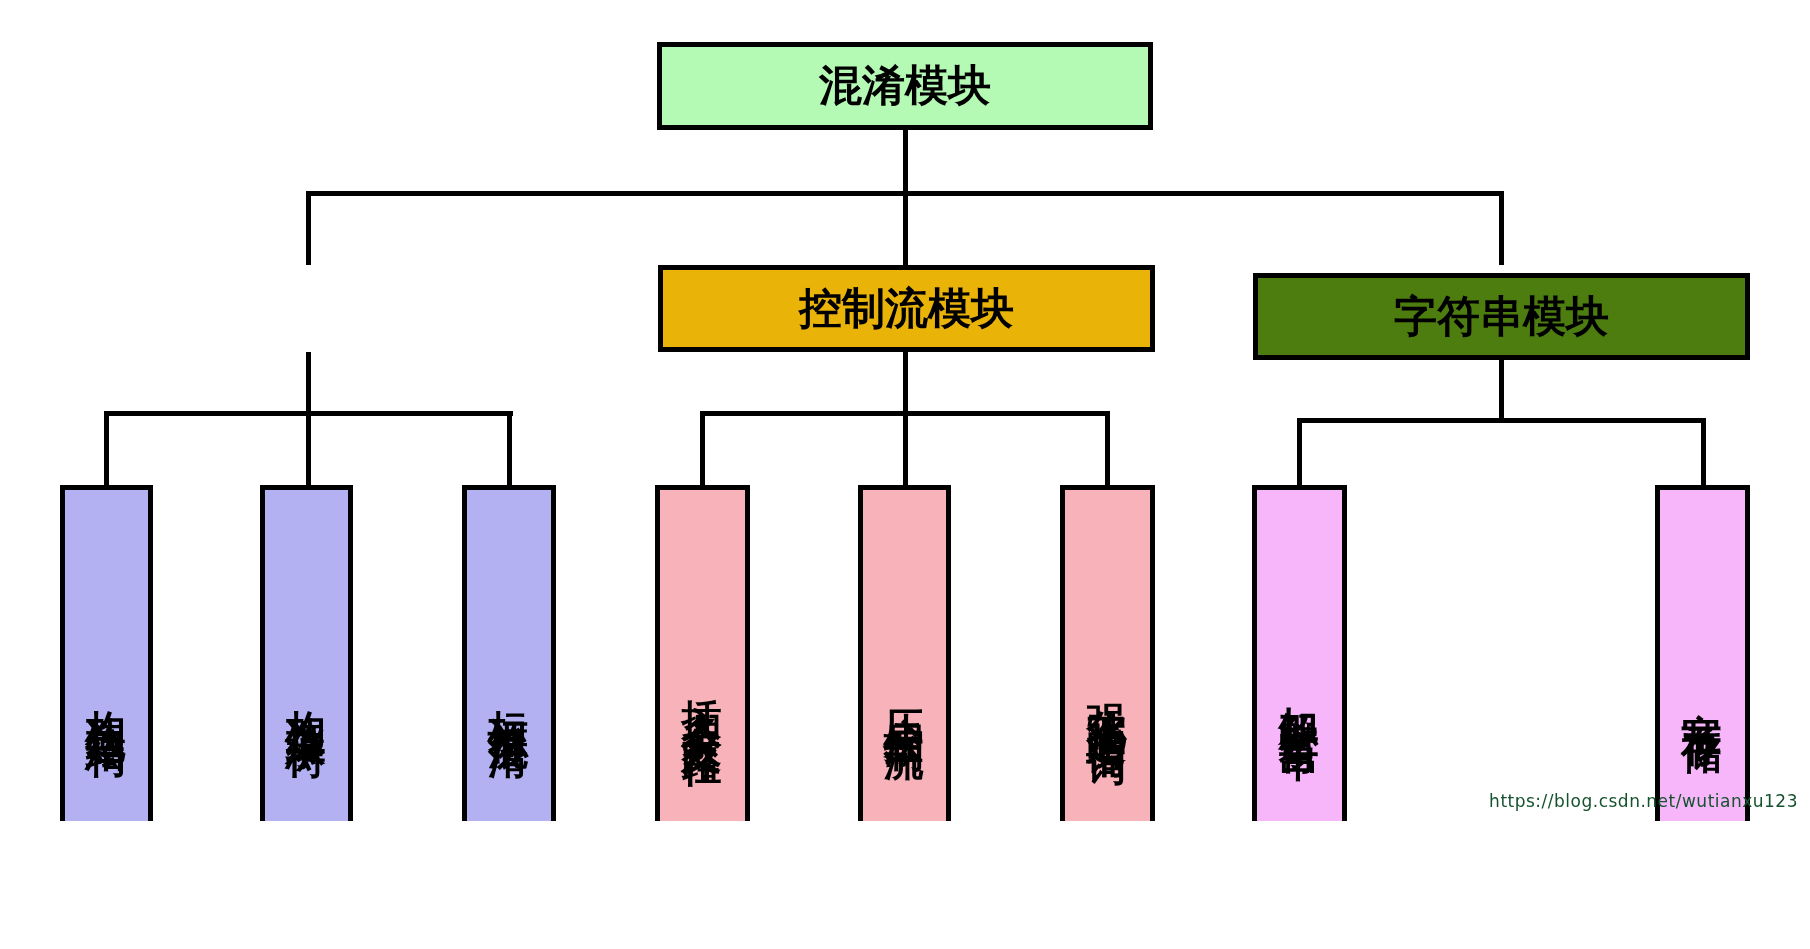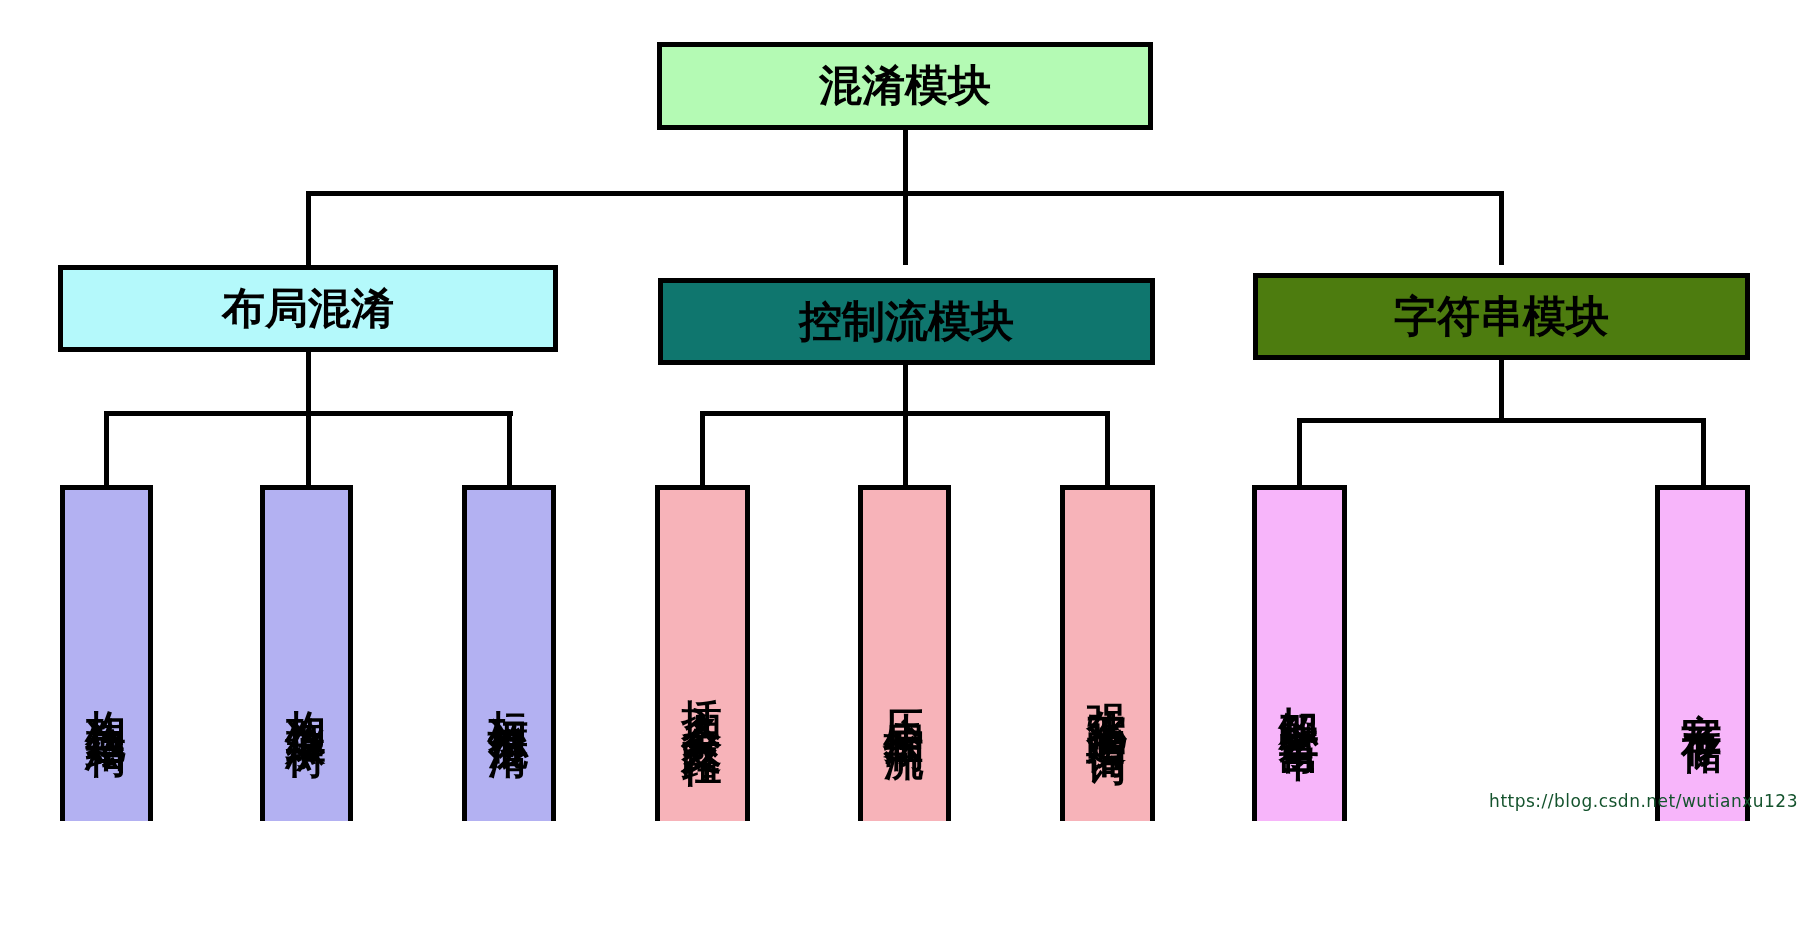--- a/index.html
+++ b/index.html
@@ -73,25 +73,22 @@
 
   <div class="line" style="left:1499px;top:352px;width:5px;height:71px"></div>
   <div class="line" style="left:1297px;top:418px;width:409px;height:5px"></div>
   <div class="line" style="left:1297px;top:418px;width:5px;height:67px"></div>
   <div class="line" style="left:1701px;top:418px;width:5px;height:67px"></div>
 
   <div class="box" style="left: 657px; top: 42px; width: 496px; height: 88px; background-color: rgb(180, 250, 180);">
     <span class="hlabel">混淆模块</span>
   </div>
 
-  <div class="box" style="left: 58px; top: 265px; width: 500px; height: 87px; background-color: rgb(180, 249, 251);">
-    <span class="hlabel">布局混淆</span>
-  </div>
 
-  <div class="box" style="left: 658px; top: 265px; width: 497px; height: 87px; background-color: #0f766e; margin-top: 13px;">
+  <div class="box" style="left: 658px; top: 265px; width: 497px; height: 87px; background-color: #eab308;">
     <span class="hlabel">控制流模块</span>
   </div>
 
   <div class="box" style="left: 1253px; top: 265px; width: 497px; height: 87px; background-color: #4d7c0f; margin-top: 8px;">
     <span class="hlabel">字符串模块</span>
   </div>
 
   <div class="box" style="left: 60px; top: 485px; width: 93px; height: 420px; background-color: rgb(179, 177, 242);">
     <span class="vtext">构造包结构</span>
   </div>

